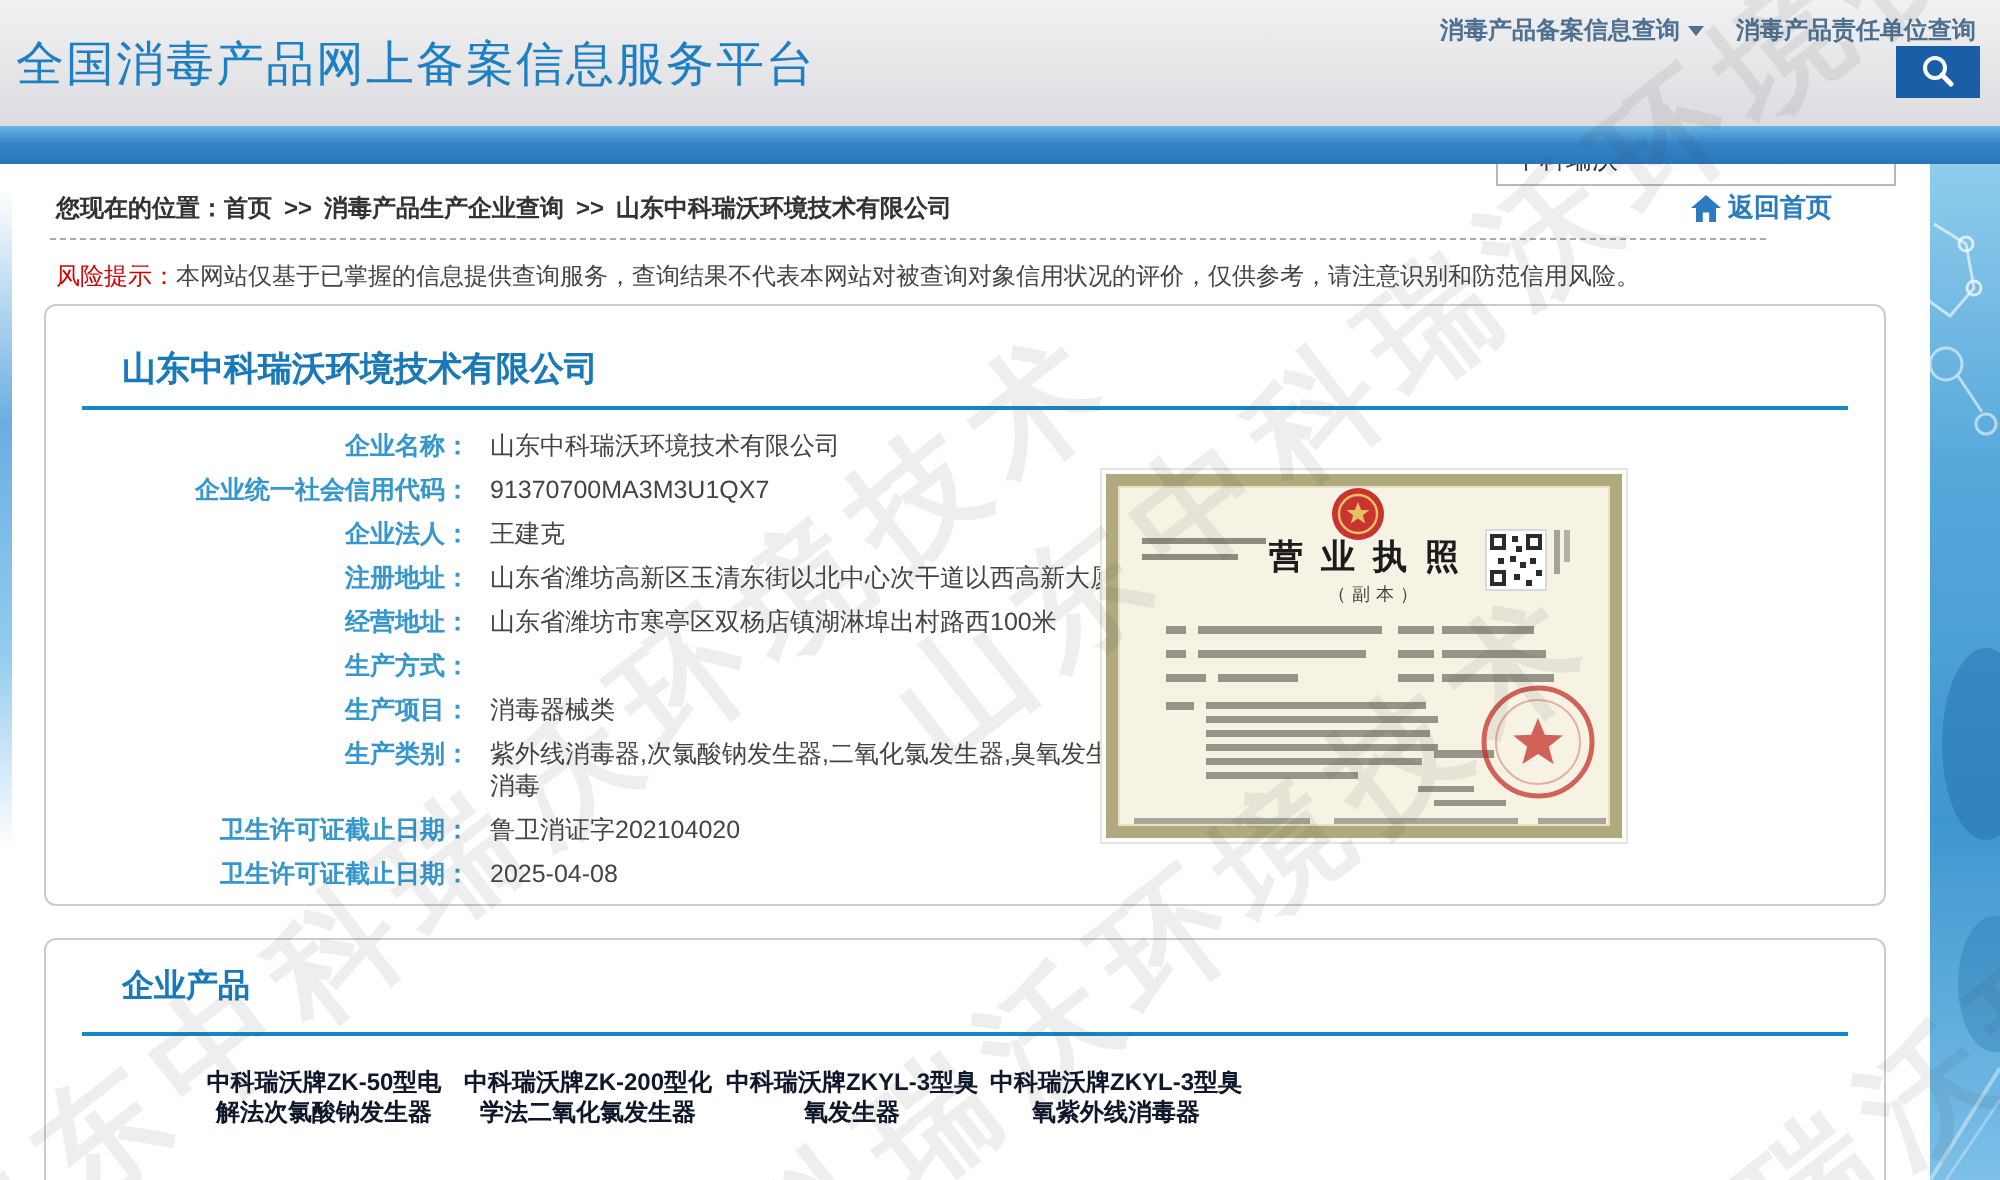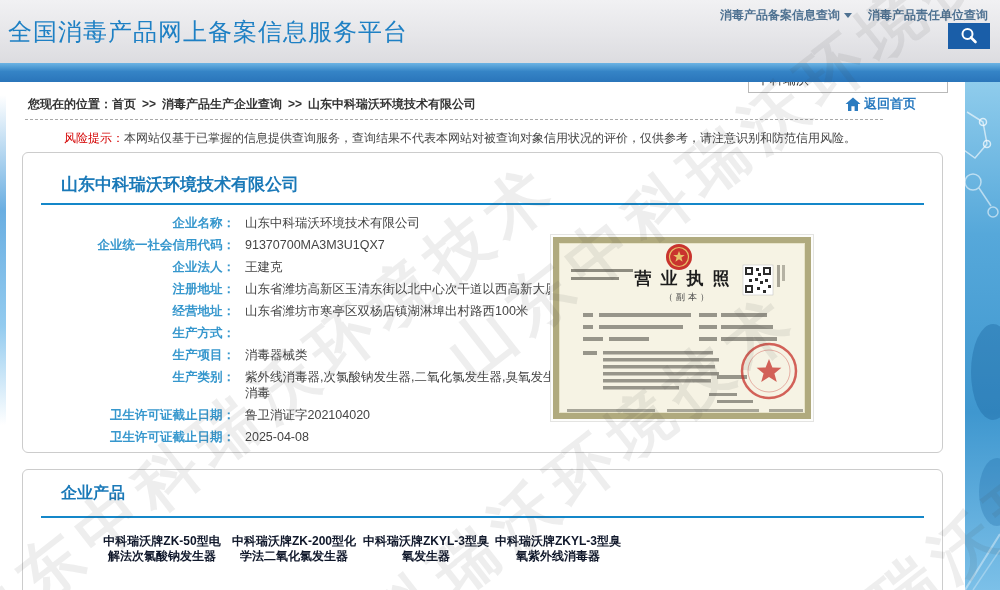--- a/index.html
+++ b/index.html
@@ -40,21 +40,21 @@
   
   .breadcrumb { position:absolute; left:28px; top:96px; font-size:12px; font-weight:bold; color:#333; }
   .breadcrumb a { color:#333; text-decoration:none; }
   .crumb-sep { margin:0 6px; }
   .back-home { position:absolute; left:845px; top:95px; display:flex; align-items:center;
     gap:3px; font-size:13px; font-weight:bold; color:#2a7bc0; text-decoration:none; }
   .dashed-line { position:absolute; left:25px; top:119px; width:858px; border-top:1px dashed #a9a9a9; }
 
   
   .notice { position:absolute; left:28px; top:130px; width:920px; font-size:12px; color:#444; }
-  .notice-label { color:#d40000;margin-left:36px; }
+  .notice-label { color:#d40000; }
 
   
   .panel { position:absolute; left:22px; width:921px; background:#fff;
     border:1px solid #ccc; border-radius:6px; }
   .company-panel { top:152px; height:301px; }
   .products-panel { top:469px; height:150px; }
   .panel-title { position:absolute; left:38px; font-weight:bold; color:#1a79b8; white-space:nowrap; }
   .company-panel .panel-title { top:20px; font-size:17px; }
   .products-panel .panel-title { top:13px; font-size:16px; }
   .title-underline { position:absolute; left:18px; right:18px; height:2px; background:#1487c9; }

